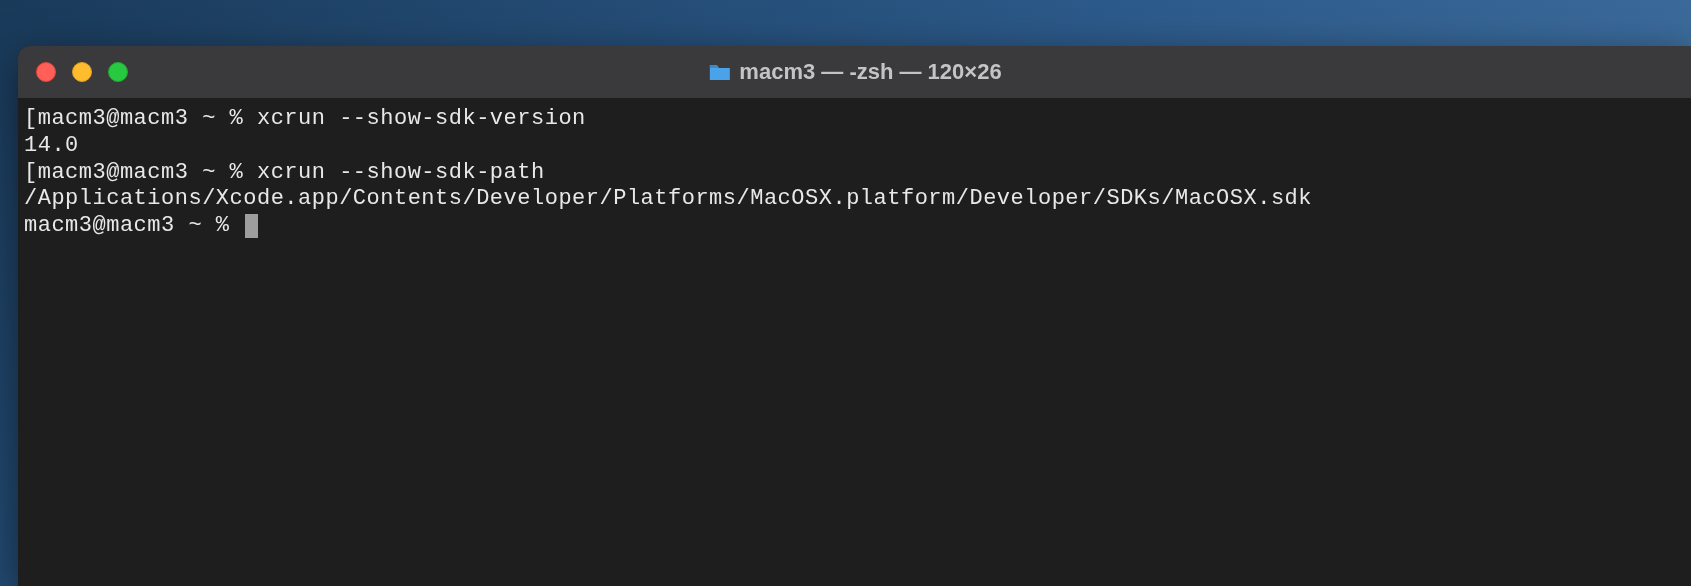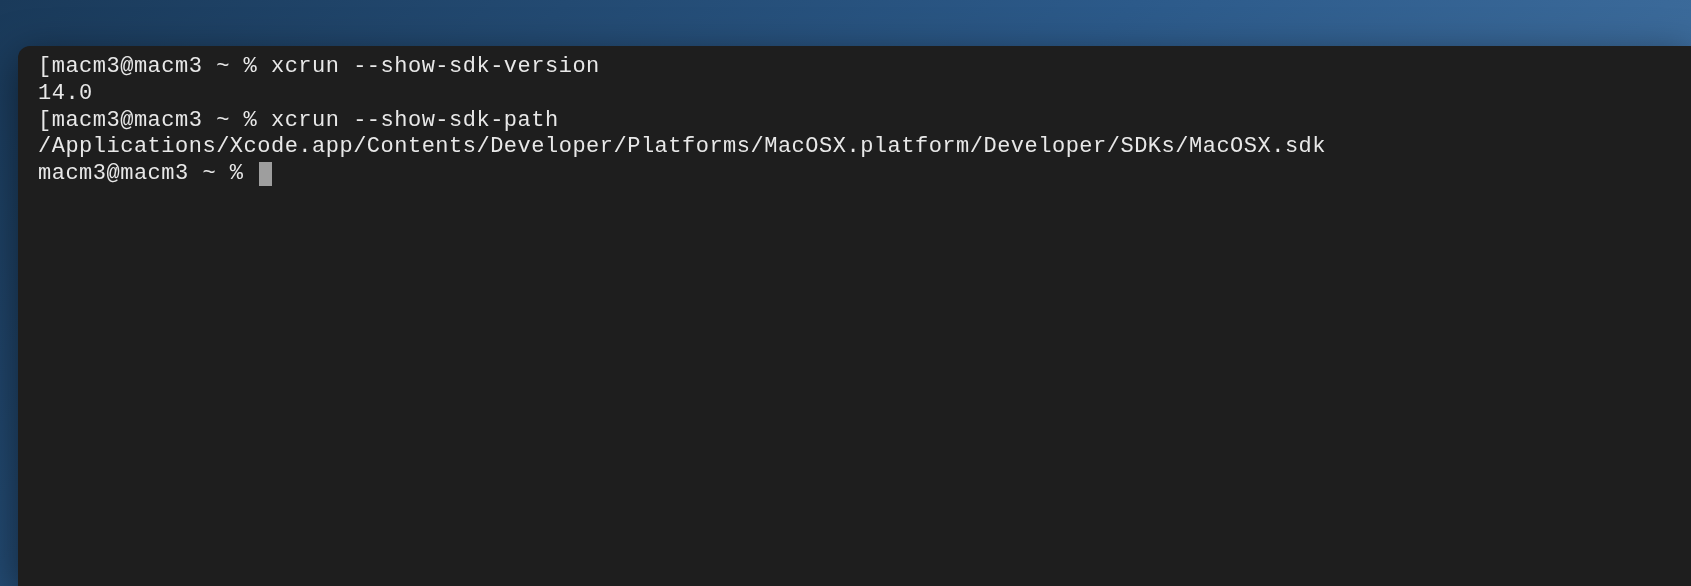--- a/index.html
+++ b/index.html
@@ -84,34 +84,49 @@
     }
     
     .terminal-content {
       padding: 8px 6px;
       font-family: "SF Mono", Menlo, Monaco, "Courier New", monospace;
       font-size: 22px;
       line-height: 1.22;
       color: #e8e8e8;
       white-space: pre;
       letter-spacing: 0.5px;
-      margin-left: 14px;
     }
     
     .terminal-line {
       display: block;
     }
     
     .cursor-block {
       display: inline-block;
       width: 13px;
       height: 24px;
       background: #9e9e9e;
       vertical-align: text-bottom;
       margin-left: 2px;
     }
   </style>
 </head>
 <body>
 
 <div class="terminal-window">
+  <div class="titlebar">
+    <div class="traffic-lights">
+      <div class="traffic-light close"></div>
+      <div class="traffic-light minimize"></div>
+      <div class="traffic-light maximize"></div>
+    </div>
+    <div class="window-title">
+      <span class="folder-icon">
+        <svg viewBox="0 0 24 20" width="24" height="20">
+          <path d="M2 3 L9 3 L11 6 L22 6 L22 18 L2 18 Z" fill="#4aa3e8" stroke="none"></path>
+          <path d="M2 3 L9 3 L11 6 L2 6 Z" fill="#3a8acb"></path>
+        </svg>
+      </span>
+      <span>macm3 — -zsh — 120×26</span>
+    </div>
+  </div>
   <div class="terminal-content"><span class="terminal-line">[macm3@macm3 ~ % xcrun --show-sdk-version</span><span class="terminal-line">14.0</span><span class="terminal-line">[macm3@macm3 ~ % xcrun --show-sdk-path</span><span class="terminal-line">/Applications/Xcode.app/Contents/Developer/Platforms/MacOSX.platform/Developer/SDKs/MacOSX.sdk</span><span class="terminal-line"><span>macm3@macm3 ~ % </span><span class="cursor-block"></span></span></div>
 </div>
 
 </body></html>

